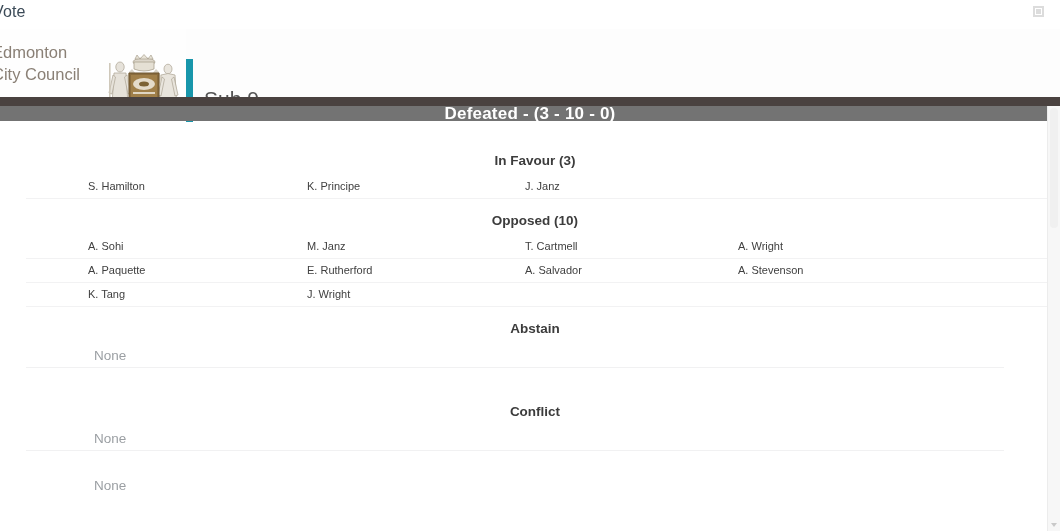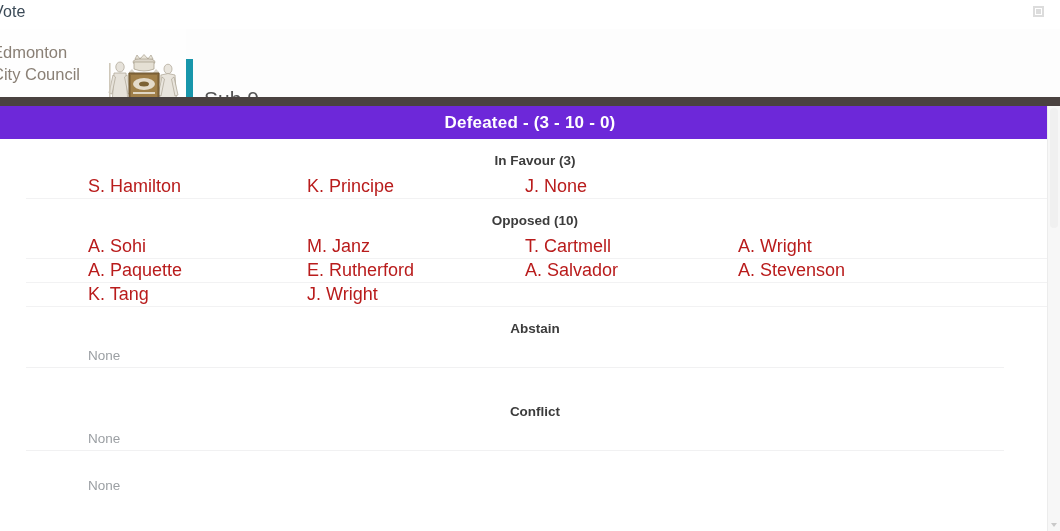--- a/index.html
+++ b/index.html
@@ -95,22 +95,22 @@
   
   .banner-rule {
     position: absolute;
     left: 0; top: 97px;
     width: 1060px; height: 9px;
     background: #4a4240;
   }
   .result-banner {
     position: absolute;
     left: 0; top: 106px;
-    width: 1060px; height: 33px;
-    background: #6d28d9;
+    width: 1060px; height: 15px;
+    background: #737373;
     display: flex;
     align-items: center;
     justify-content: center;
   }
   .result-banner-text {
     font-size: 17px;
     font-weight: bold;
     color: #ffffff;
     letter-spacing: .2px;
   }
@@ -134,38 +134,38 @@
     color: #3c3c3c;
     padding-top: 14px;
     padding-bottom: 7px;
     padding-right: 30px;
   }
   .member-grid {
     display: grid;
     grid-template-columns: 62px 219px 218px 213px 1fr;
   }
   .member-cell {
-    font-size: 18px;
-    color: #b91c1c;
+    font-size: 11px;
+    color: #404040;
     height: 23px;
     line-height: 23px;
     border-bottom: 1px solid #f2f2f3;
     white-space: nowrap;
     overflow: hidden;
   }
   .member-cell.spacer {
     border-bottom: 1px solid #f2f2f3;
   }
   .none-row {
     position: relative;
     height: 25px;
   }
   .none-label {
     position: absolute;
-    left: 62px; top: 0;
+    left: 68px; top: 0;
     font-size: 13.5px;
     line-height: 25px;
     color: #9b9fa3;
   }
   .none-rule {
     position: absolute;
     left: 0; top: 24px;
     width: 978px;
     height: 1px;
     background: #f1f1f2;
@@ -267,21 +267,21 @@
   <span class="result-banner-text">Defeated - (3 - 10 - 0)</span>
 </div>
 
 <div class="vote-body" id="vote-body">
     <div class="vote-section">
       <div class="section-heading">In Favour (3)</div>
       <div class="member-grid">
         <div class="member-cell spacer"></div>
         <div class="member-cell">S. Hamilton</div>
         <div class="member-cell">K. Principe</div>
-        <div class="member-cell">J. None</div>
+        <div class="member-cell">J. Janz</div>
         <div class="member-cell"></div>
       </div>
     </div>
     <div class="vote-section">
       <div class="section-heading">Opposed (10)</div>
       <div class="member-grid">
         <div class="member-cell spacer"></div>
         <div class="member-cell">A. Sohi</div>
         <div class="member-cell">M. Janz</div>
         <div class="member-cell">T. Cartmell</div>

